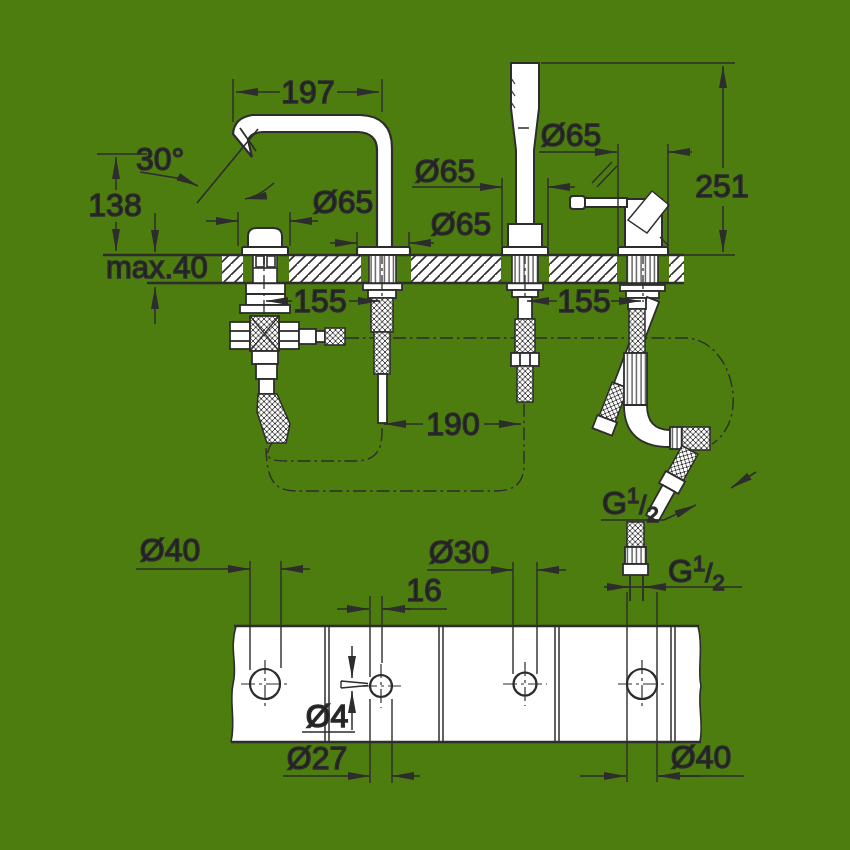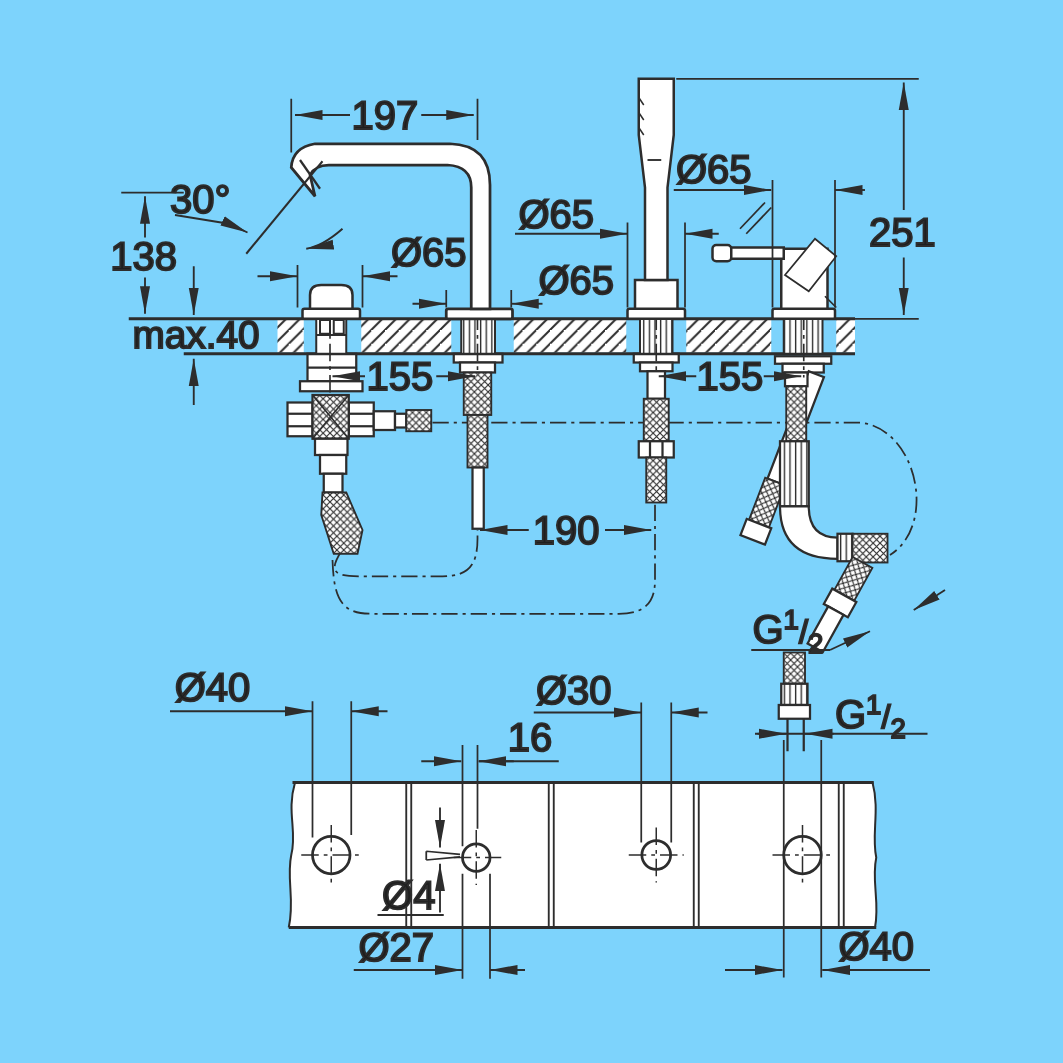--- a/index.html
+++ b/index.html
@@ -1,17 +1,17 @@
 <!DOCTYPE html>
 <html><head>
 <meta charset="utf-8">
 <style>
   html,body{margin:0;padding:0;background:#ffffff;}
   .canvas{
-    width:850px;height:850px;background:#7dd3fc;position:relative;overflow:hidden;
+    width:850px;height:850px;background:#4d7c0f;position:relative;overflow:hidden;
     font-family:"Liberation Sans", sans-serif;
   }
   svg text{
     font-family:"Liberation Sans", sans-serif;
     fill:#1f1f1f;
   }
   .dim{font-size:32px;}
   .dim-small{font-size:31px;}
 </style>
 </head>

